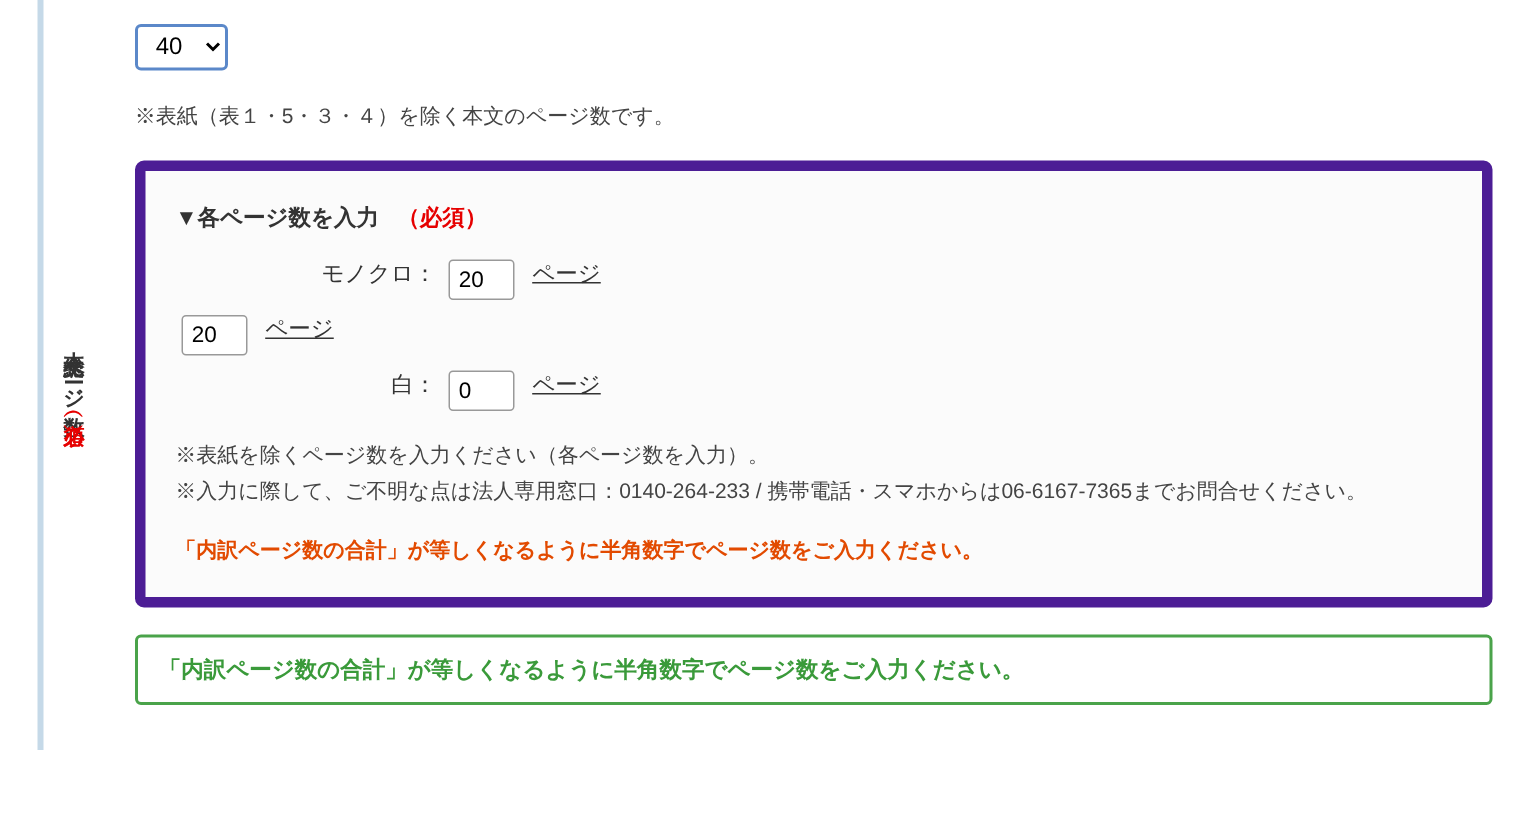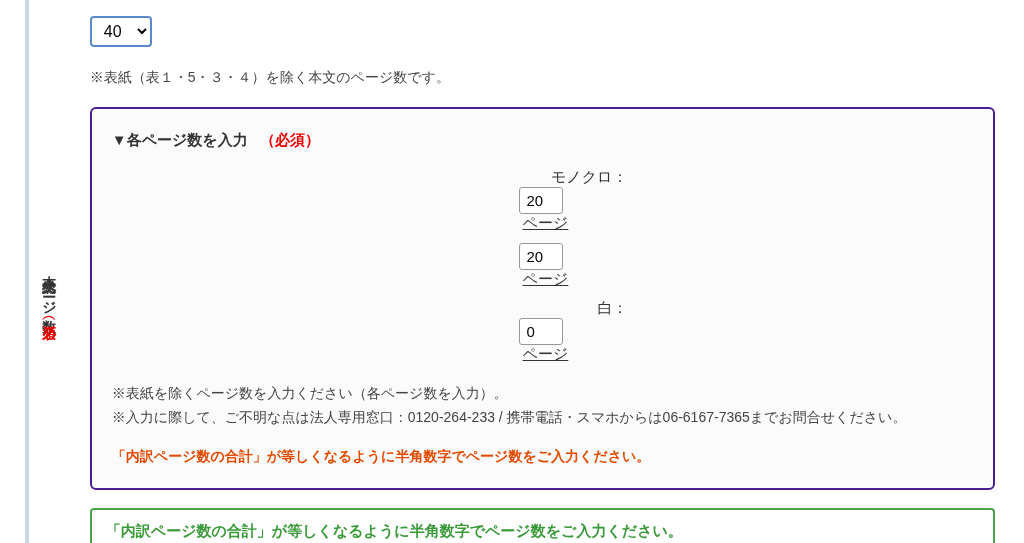--- a/index.html
+++ b/index.html
@@ -51,42 +51,41 @@
       background: #fff;
       font-weight: 500;
       min-width: 62px;
     }
     .note {
       font-size: 14px;
       color: #444;
       margin-bottom: 20px;
     }
     .panel {
-      border: 2px solid #4c1d95;
+      border: 7px solid #4c1d95;
       border-radius: 6px;
       background: #fbfbfb;
       padding: 22px 20px 22px 20px;
       margin-bottom: 18px;
     }
     .panel-title {
       font-size: 15px;
       font-weight: bold;
       color: #333;
       margin-bottom: 18px;
     }
     .panel-title .req2 {
       color: #e60000;
       font-weight: bold;
       margin-left: 8px;
     }
     .field-row {
       display: flex;
-      align-items: center;
+      align-items: flex-start;
       margin-bottom: 10px;
-      flex-direction: column;
     }
     .field-label {
       width: 178px;
       text-align: right;
       font-size: 15px;
       color: #333;
       padding-right: 4px;
     }
     .field-input {
       width: 44px;
@@ -162,21 +161,21 @@
       </div>
 
       <div class="field-row">
         <div class="field-label">白：</div>
         <input class="field-input" type="text" value="0" style="">
         <div class="field-unit">ページ</div>
       </div>
 
       <div class="panel-notes">
         <div>※表紙を除くページ数を入力ください（各ページ数を入力）。</div>
-        <div>※入力に際して、ご不明な点は法人専用窓口：0120-264-233 / 携帯電話・スマホからは06-6167-7365までお問合せください。</div>
+        <div>※入力に際して、ご不明な点は法人専用窓口：0140-264-233 / 携帯電話・スマホからは06-6167-7365までお問合せください。</div>
       </div>
 
       <div class="warn-text">「内訳ページ数の合計」が等しくなるように半角数字でページ数をご入力ください。</div>
     </div>
 
     <div class="alert-box">「内訳ページ数の合計」が等しくなるように半角数字でページ数をご入力ください。</div>
 
   </div>
 </div>
 

